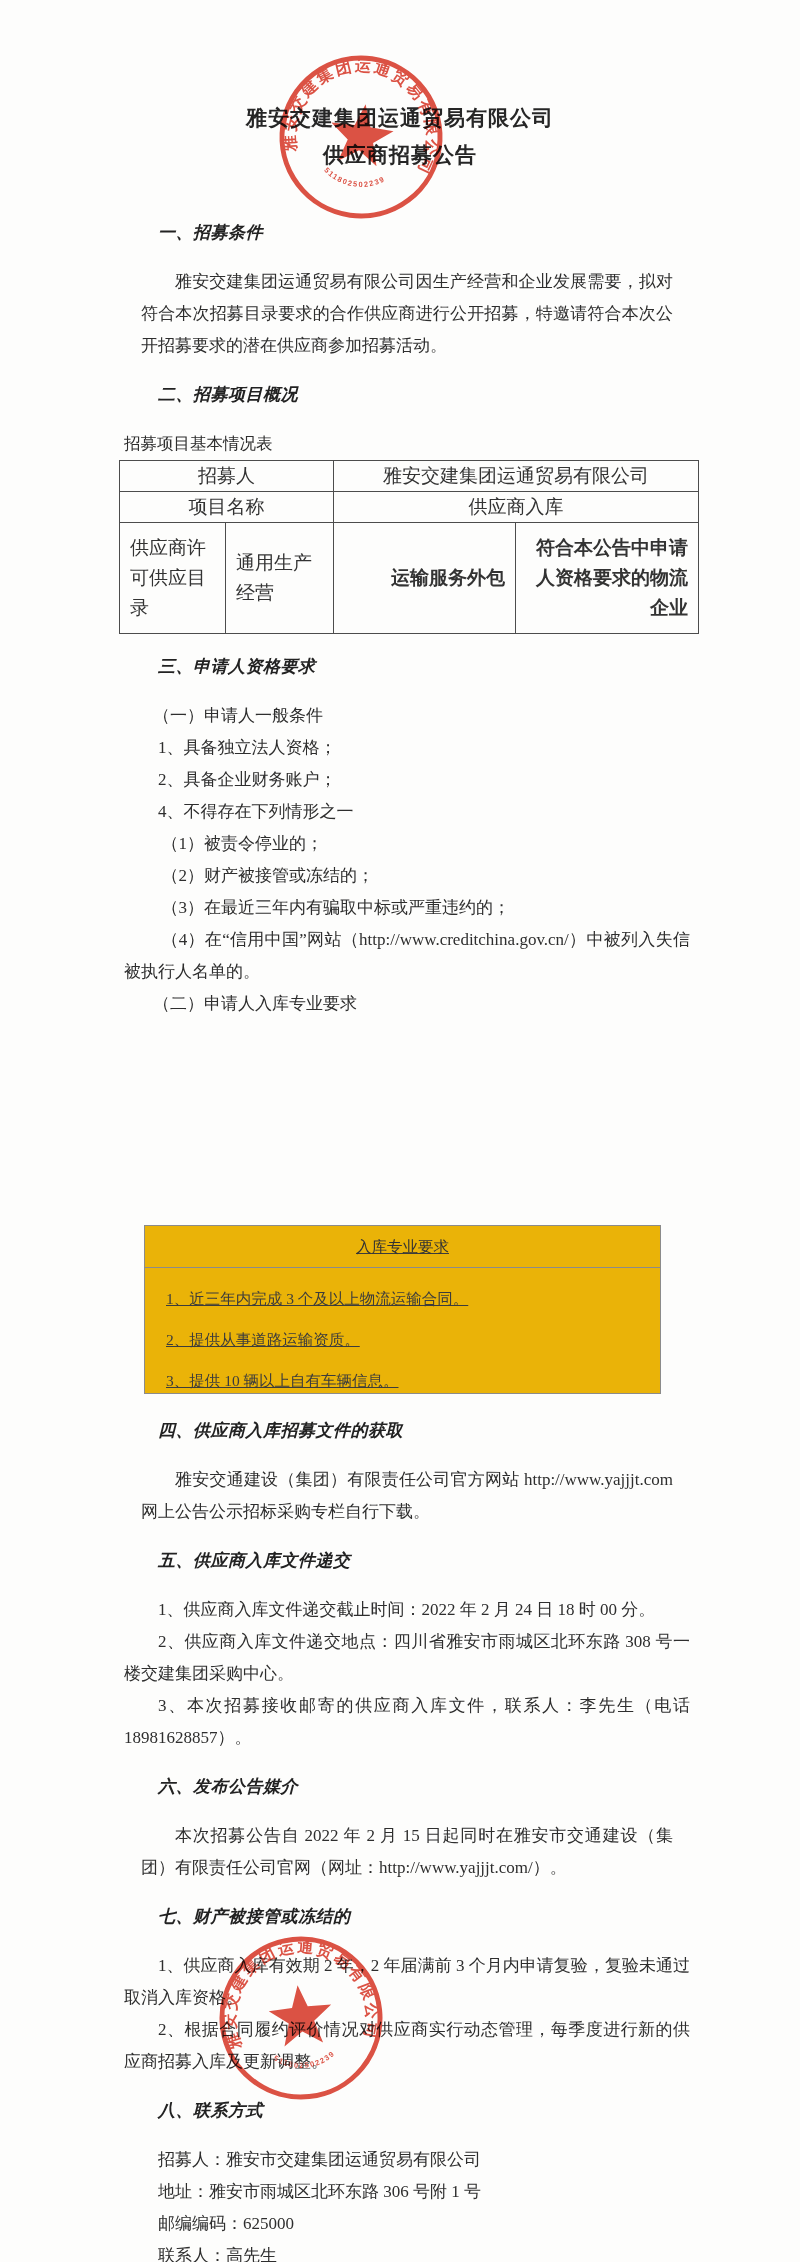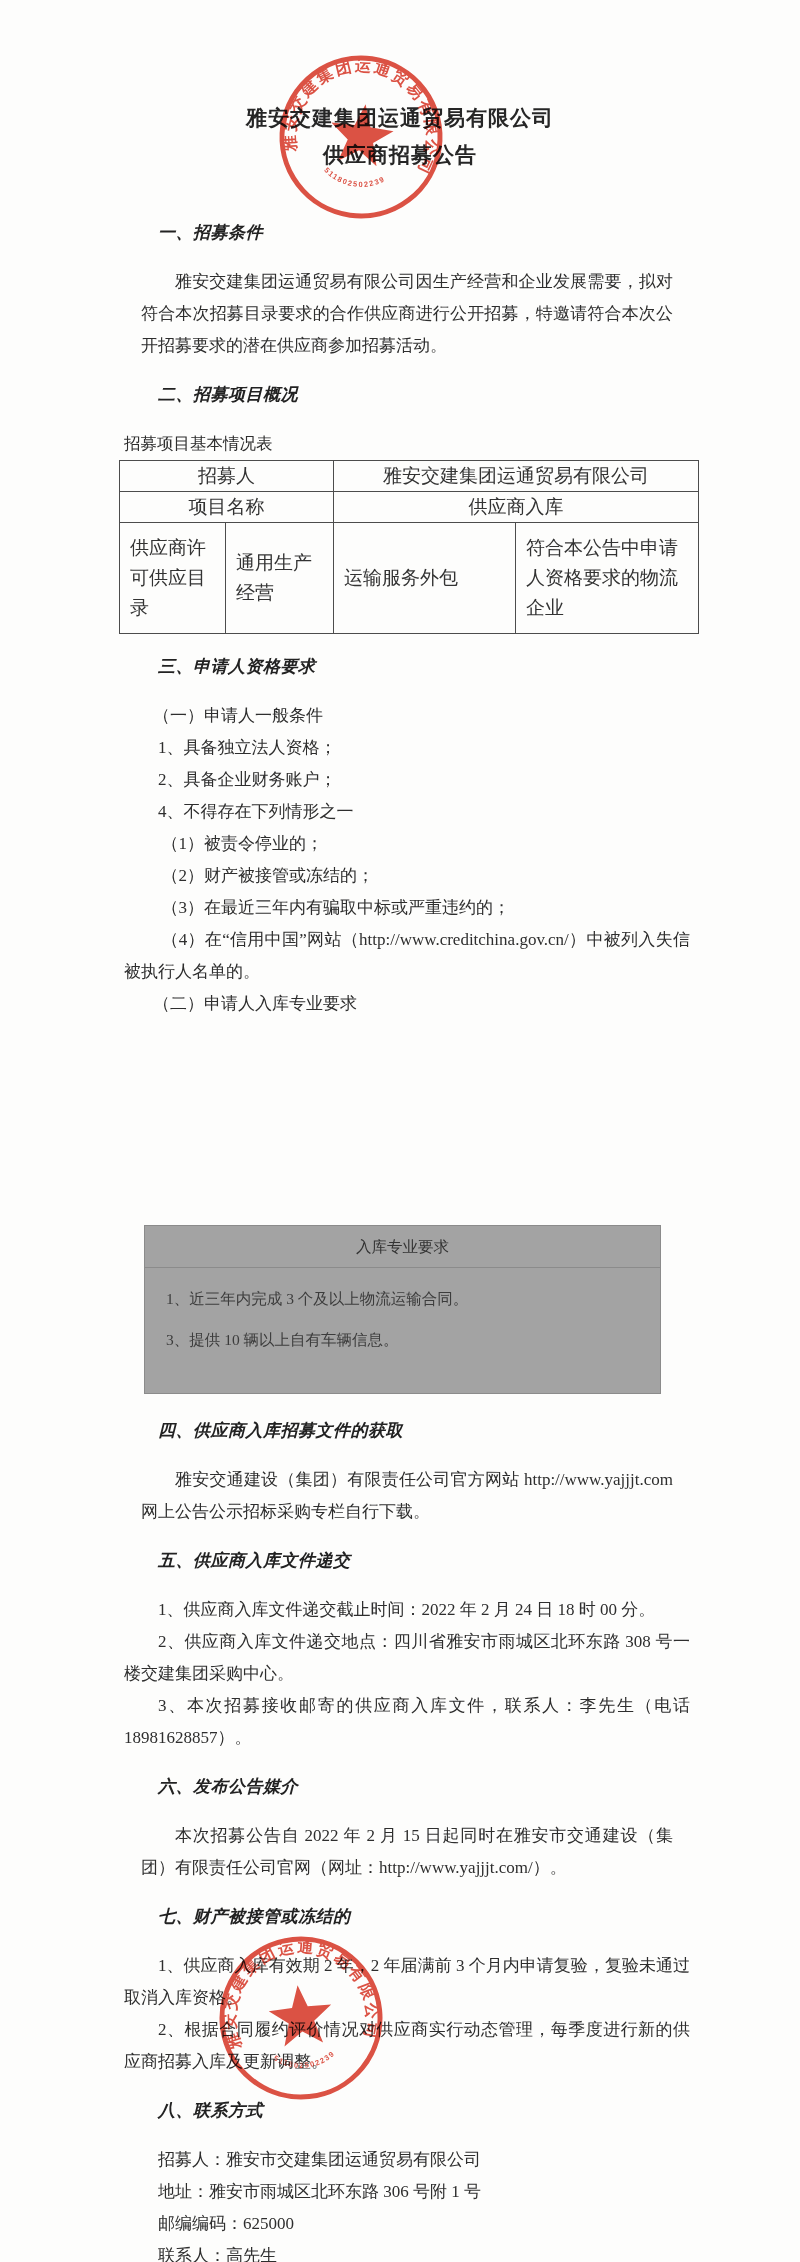--- a/index.html
+++ b/index.html
@@ -28,24 +28,24 @@
   .subitem{text-indent:2.2em;margin:0;}
   .caption{text-align:left;text-indent:0;margin:0;font-size:16.5px;}
   
   table.basic{border-collapse:collapse;width:579px;margin-left:-5px;table-layout:fixed;
     font-size:19px;line-height:22px;}
   table.basic td{border:1.5px solid #4c4c4c;padding:4px 10px;color:#333;}
   td.c-label{text-align:center;}
   td.c-val{text-align:center;}
   tr.row3 td{height:102px;vertical-align:middle;}
   td.cat-l{text-align:left;line-height:30px;}
-  td.cat-c{text-align:left;line-height:30px;}
+  td.cat-c{text-align:right;line-height:30px;font-weight:bold;}
   
   .req-box{position:absolute;top:1225px;left:144px;width:515px;height:167px;
-    border:1px solid #8b8b8b;background:#a3a3a3;z-index:1;font-size:15.5px;color:#3c3c3c;}
+    border:1px solid #8b8b8b;background:#eab308;z-index:1;font-size:15.5px;color:#3c3c3c;text-decoration:underline;}
   .req-head{height:41px;line-height:41px;text-align:center;border-bottom:1px solid #8b8b8b;font-size:15.5px;color:#333;}
   .req-items{padding:10px 0 0 21px;}
   .req-item{line-height:41px;}
   
   .cline{text-indent:2em;margin:0;}
 </style>
 </head>
 <body>
 
 <div class="doc">
@@ -110,20 +110,21 @@
     <p class="subitem">（2）财产被接管或冻结的；</p>
     <p class="subitem">（3）在最近三年内有骗取中标或严重违约的；</p>
     <p class="subitem">（4）在“信用中国”网站（http://www.creditchina.gov.cn/）中被列入失信被执行人名单的。</p>
     <p class="subhead">（二）申请人入库专业要求</p>
   </div>
 
   <div class="req-box">
     <div class="req-head">入库专业要求</div>
     <div class="req-items">
       <div class="req-item">1、近三年内完成 3 个及以上物流运输合同。</div>
+      <div class="req-item">2、提供从事道路运输资质。</div>
       <div class="req-item">3、提供 10 辆以上自有车辆信息。</div>
     </div>
   </div>
 
   <div class="content content-2">
     <p class="h">四、供应商入库招募文件的获取</p>
     <p class="p">雅安交通建设（集团）有限责任公司官方网站 http://www.yajjjt.com 网上公告公示招标采购专栏自行下载。</p>
     <p class="h">五、供应商入库文件递交</p>
     <p class="item">1、供应商入库文件递交截止时间：2022 年 2 月 24 日 18 时 00 分。</p>
     <p class="item">2、供应商入库文件递交地点：四川省雅安市雨城区北环东路 308 号一楼交建集团采购中心。</p>

